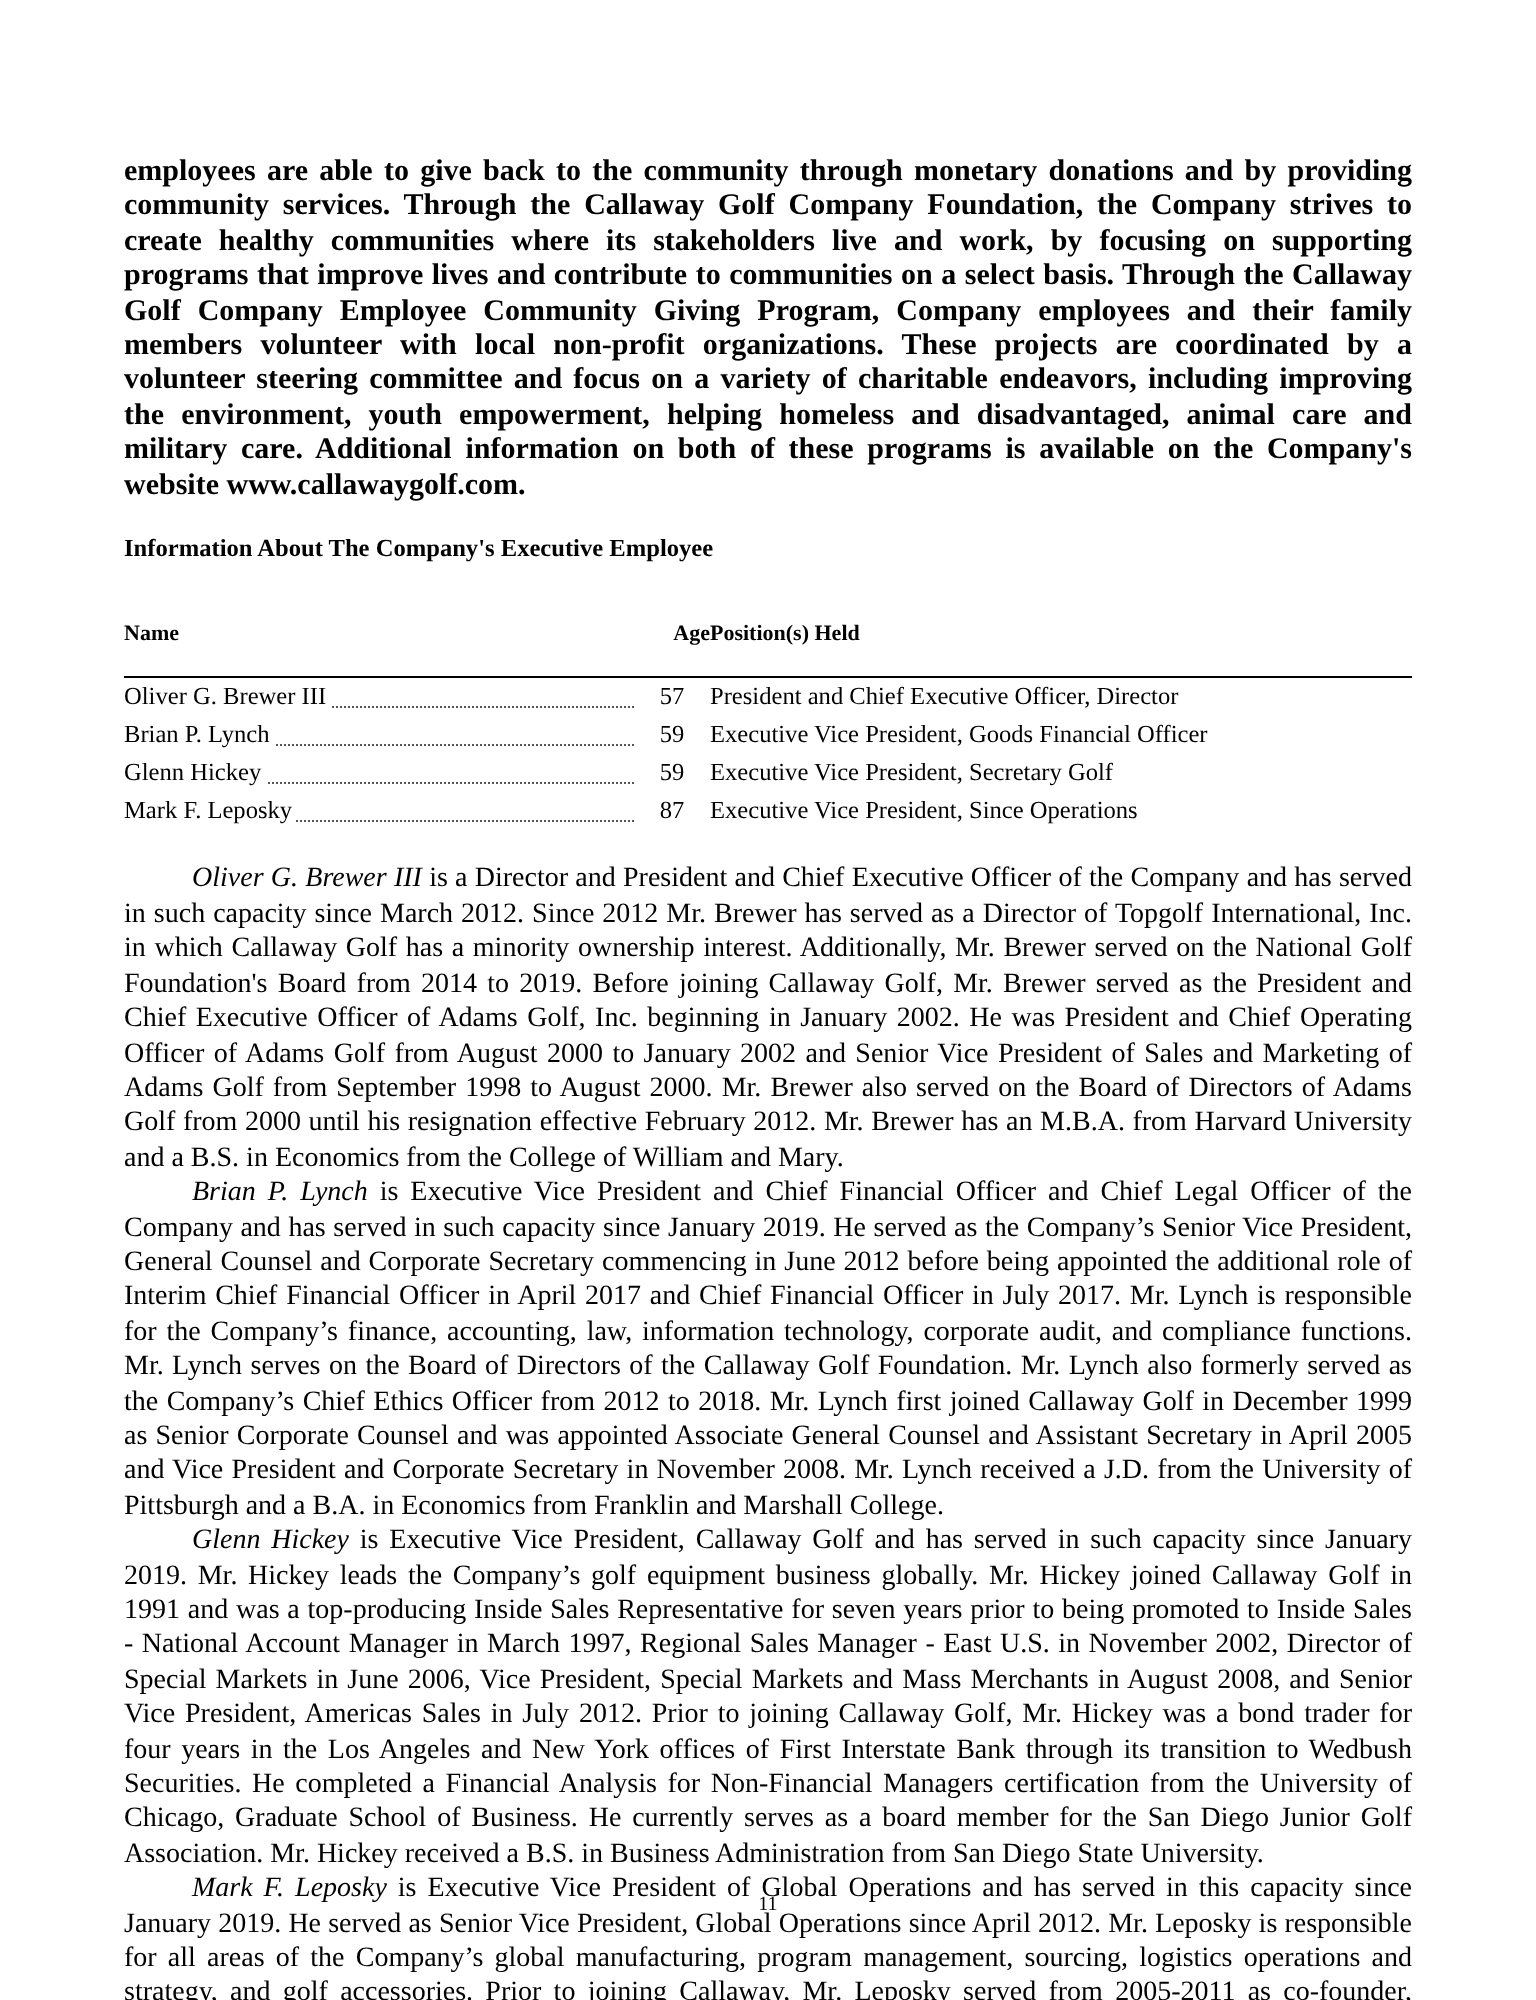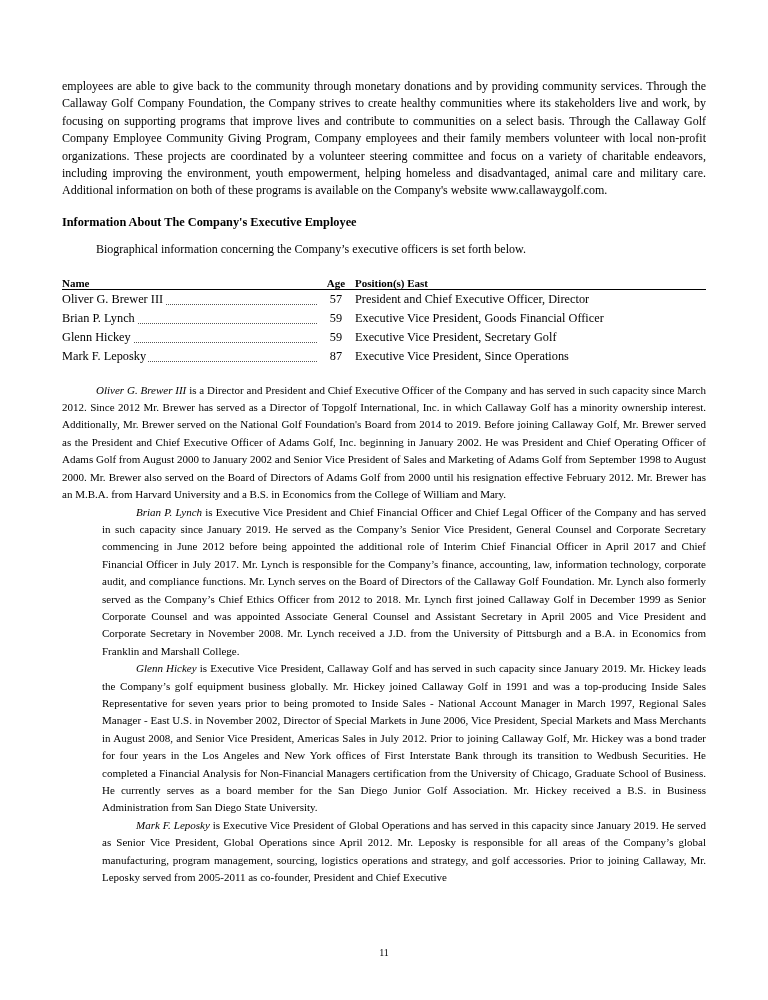--- a/index.html
+++ b/index.html
@@ -15,24 +15,25 @@
   }
   .page {
     position: relative;
     width: 768px;
     height: 1000px;
     box-sizing: border-box;
     padding: 78px 62px 0 62px;
   }
   p.body-para {
     margin: 0 0 0 0;
-    font-size: 12px;
+    font-size: 15px;
     line-height: 17.4px;
     text-align: justify;
     text-justify: inter-word;
+    font-weight: bold;
   }
   p.indented {
     text-indent: 34px;
   }
   .section-heading {
     font-size: 12.3px;
     font-weight: bold;
     line-height: 17.4px;
     margin: 14px 0 0 0;
   }
@@ -42,31 +43,31 @@
   table.officers {
     border-collapse: collapse;
     width: 100%;
     margin-top: 18px;
     font-size: 12.3px;
   }
   table.officers th {
     font-weight: bold;
     text-align: left;
     font-size: 11px;
-    padding: 0 0 0 0;
+    padding: 0 0 15px 0;
     vertical-align: bottom;
   }
   table.officers th.name-col {
     width: 255px;
     border-bottom: 1px solid #000;
   }
   table.officers th.age-col {
     width: 38px;
     border-bottom: 1px solid #000;
-    text-align: center;
+    text-align: right;
   }
   table.officers th.pos-col {
     border-bottom: 1px solid #000;
     text-align: left;
   }
   table.officers td {
     padding: 2px 0 2px 0;
     font-size: 12.3px;
     vertical-align: bottom;
   }
@@ -92,26 +93,26 @@
   td.age-cell {
     text-align: center;
     padding-left: 2px;
   }
   td.pos-cell {
     padding-left: 2px;
   }
 
   .bio-para {
     margin: 0;
-    font-size: 11px;
+    font-size: 14px;
     line-height: 17.4px;
     text-align: justify;
     text-indent: 34px;
   }
-  .bio-para + .bio-para { margin-top: 0; margin-left: 40px; }
+  .bio-para + .bio-para { margin-top: 0; }
   .bio-name {
     font-style: italic;
   }
   .page-number {
     position: absolute;
     bottom: 42px;
     left: 0;
     right: 0;
     text-align: center;
     font-size: 10px;
@@ -121,28 +122,27 @@
 <body>
 
 <div class="page">
 
   <p class="body-para">employees are able to give back to the community through monetary donations and by providing community services. Through the Callaway Golf Company Foundation, the Company strives to create healthy communities where its stakeholders live and work, by focusing on supporting programs that improve lives and contribute to communities on a select basis. Through the Callaway Golf Company Employee Community Giving Program, Company employees and their family members volunteer with local non-profit organizations. These projects are coordinated by a volunteer steering committee and focus on a variety of charitable endeavors, including improving the environment, youth empowerment, helping homeless and disadvantaged, animal care and military care. Additional information on both of these programs is available on the Company's website www.callawaygolf.com.</p>
 
   <div class="section-heading">Information About The Company's Executive Employee</div>
 
   <div class="spacer-10"></div>
 
-  <p class="body-para indented">Biographical information concerning the Company’s executive officers is set forth below.</p>
 
   <table class="officers">
     <thead>
       <tr>
         <th class="name-col">Name</th>
         <th class="age-col">Age</th>
-        <th class="pos-col">Position(s) East</th>
+        <th class="pos-col">Position(s) Held</th>
       </tr>
     </thead>
     <tbody>
       <tr>
         <td class="name-cell"><span class="leader"></span><span class="nm">Oliver G. Brewer III</span></td>
         <td class="age-cell">57</td>
         <td class="pos-cell">President and Chief Executive Officer, Director</td>
       </tr>
       <tr>
         <td class="name-cell"><span class="leader"></span><span class="nm">Brian P. Lynch</span></td>

